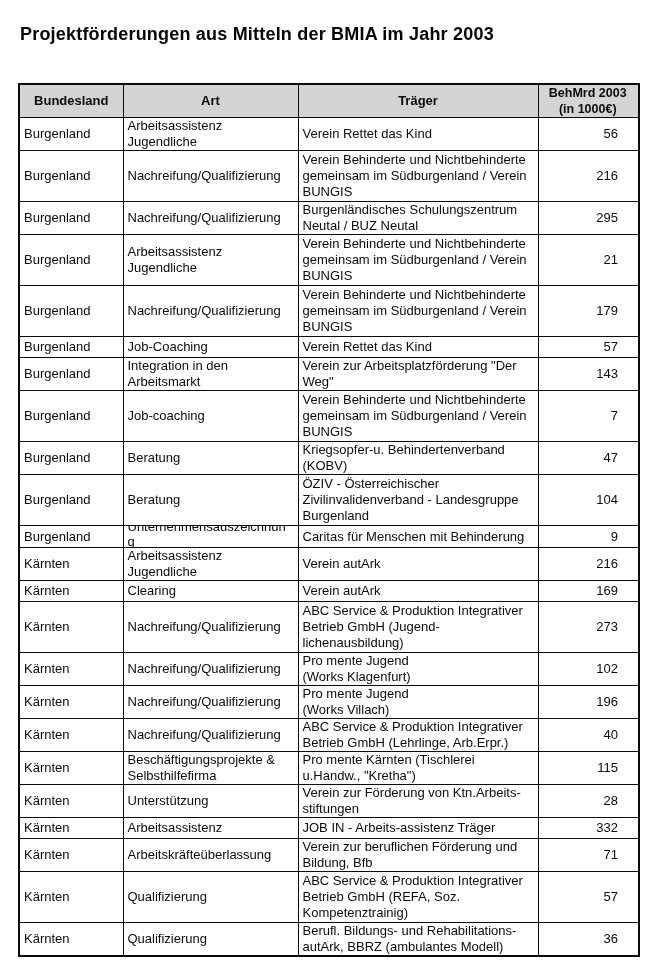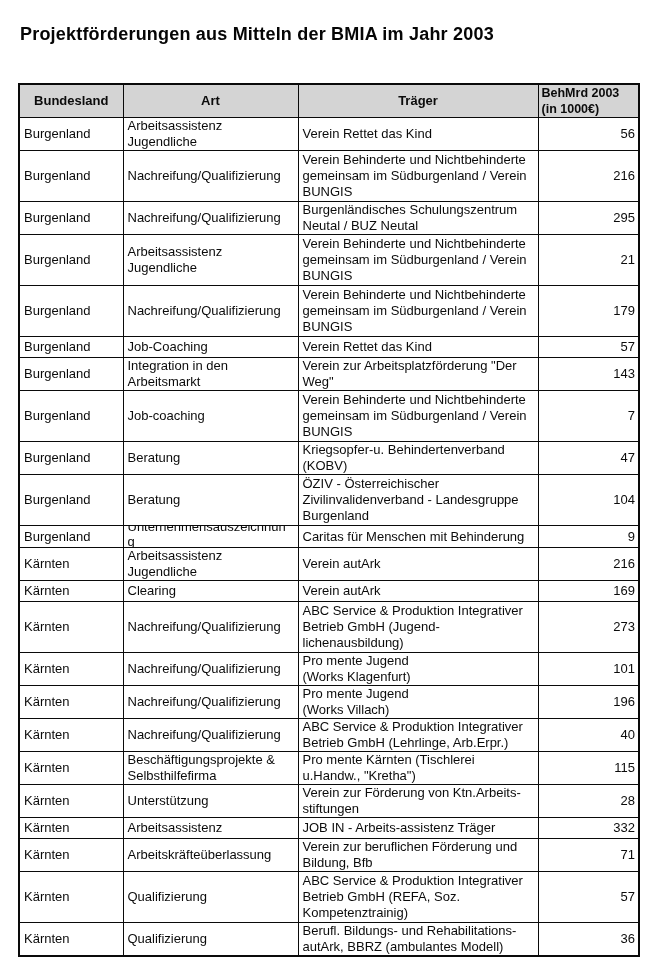--- a/index.html
+++ b/index.html
@@ -49,28 +49,28 @@
   }
   thead tr { height: 33px; }
   thead th {
     background: #d4d4d4;
     font-weight: bold;
     font-size: 13.5px;
     text-align: center;
     line-height: 15px;
   }
   thead th.col-value {
-    text-align: left;
+    text-align: center;
     font-size: 12.5px;
     padding-left: 3px;
   }
   td.cell-land, td.cell-art, td.cell-traeger { text-align: left; }
   td.cell-value {
     text-align: right;
-    padding-right: 3px;
+    padding-right: 20px;
   }
   td.art-clipped {
     vertical-align: top;
     padding: 0 4px;
   }
   .clip-box {
     height: 21px;
     overflow: hidden;
   }
   .clip-inner {
@@ -204,21 +204,21 @@
           <td class="cell-traeger">ABC Service &amp; Produktion Integrativer
 Betrieb GmbH (Jugend-
 lichenausbildung)</td>
           <td class="cell-value">273</td>
         </tr>
         <tr style="height: 33px;">
           <td class="cell-land">Kärnten</td>
           <td class="cell-art">Nachreifung/Qualifizierung</td>
           <td class="cell-traeger">Pro mente Jugend
 (Works Klagenfurt)</td>
-          <td class="cell-value">101</td>
+          <td class="cell-value">102</td>
         </tr>
         <tr style="height: 33px;">
           <td class="cell-land">Kärnten</td>
           <td class="cell-art">Nachreifung/Qualifizierung</td>
           <td class="cell-traeger">Pro mente Jugend
 (Works  Villach)</td>
           <td class="cell-value">196</td>
         </tr>
         <tr style="height: 33px;">
           <td class="cell-land">Kärnten</td>

